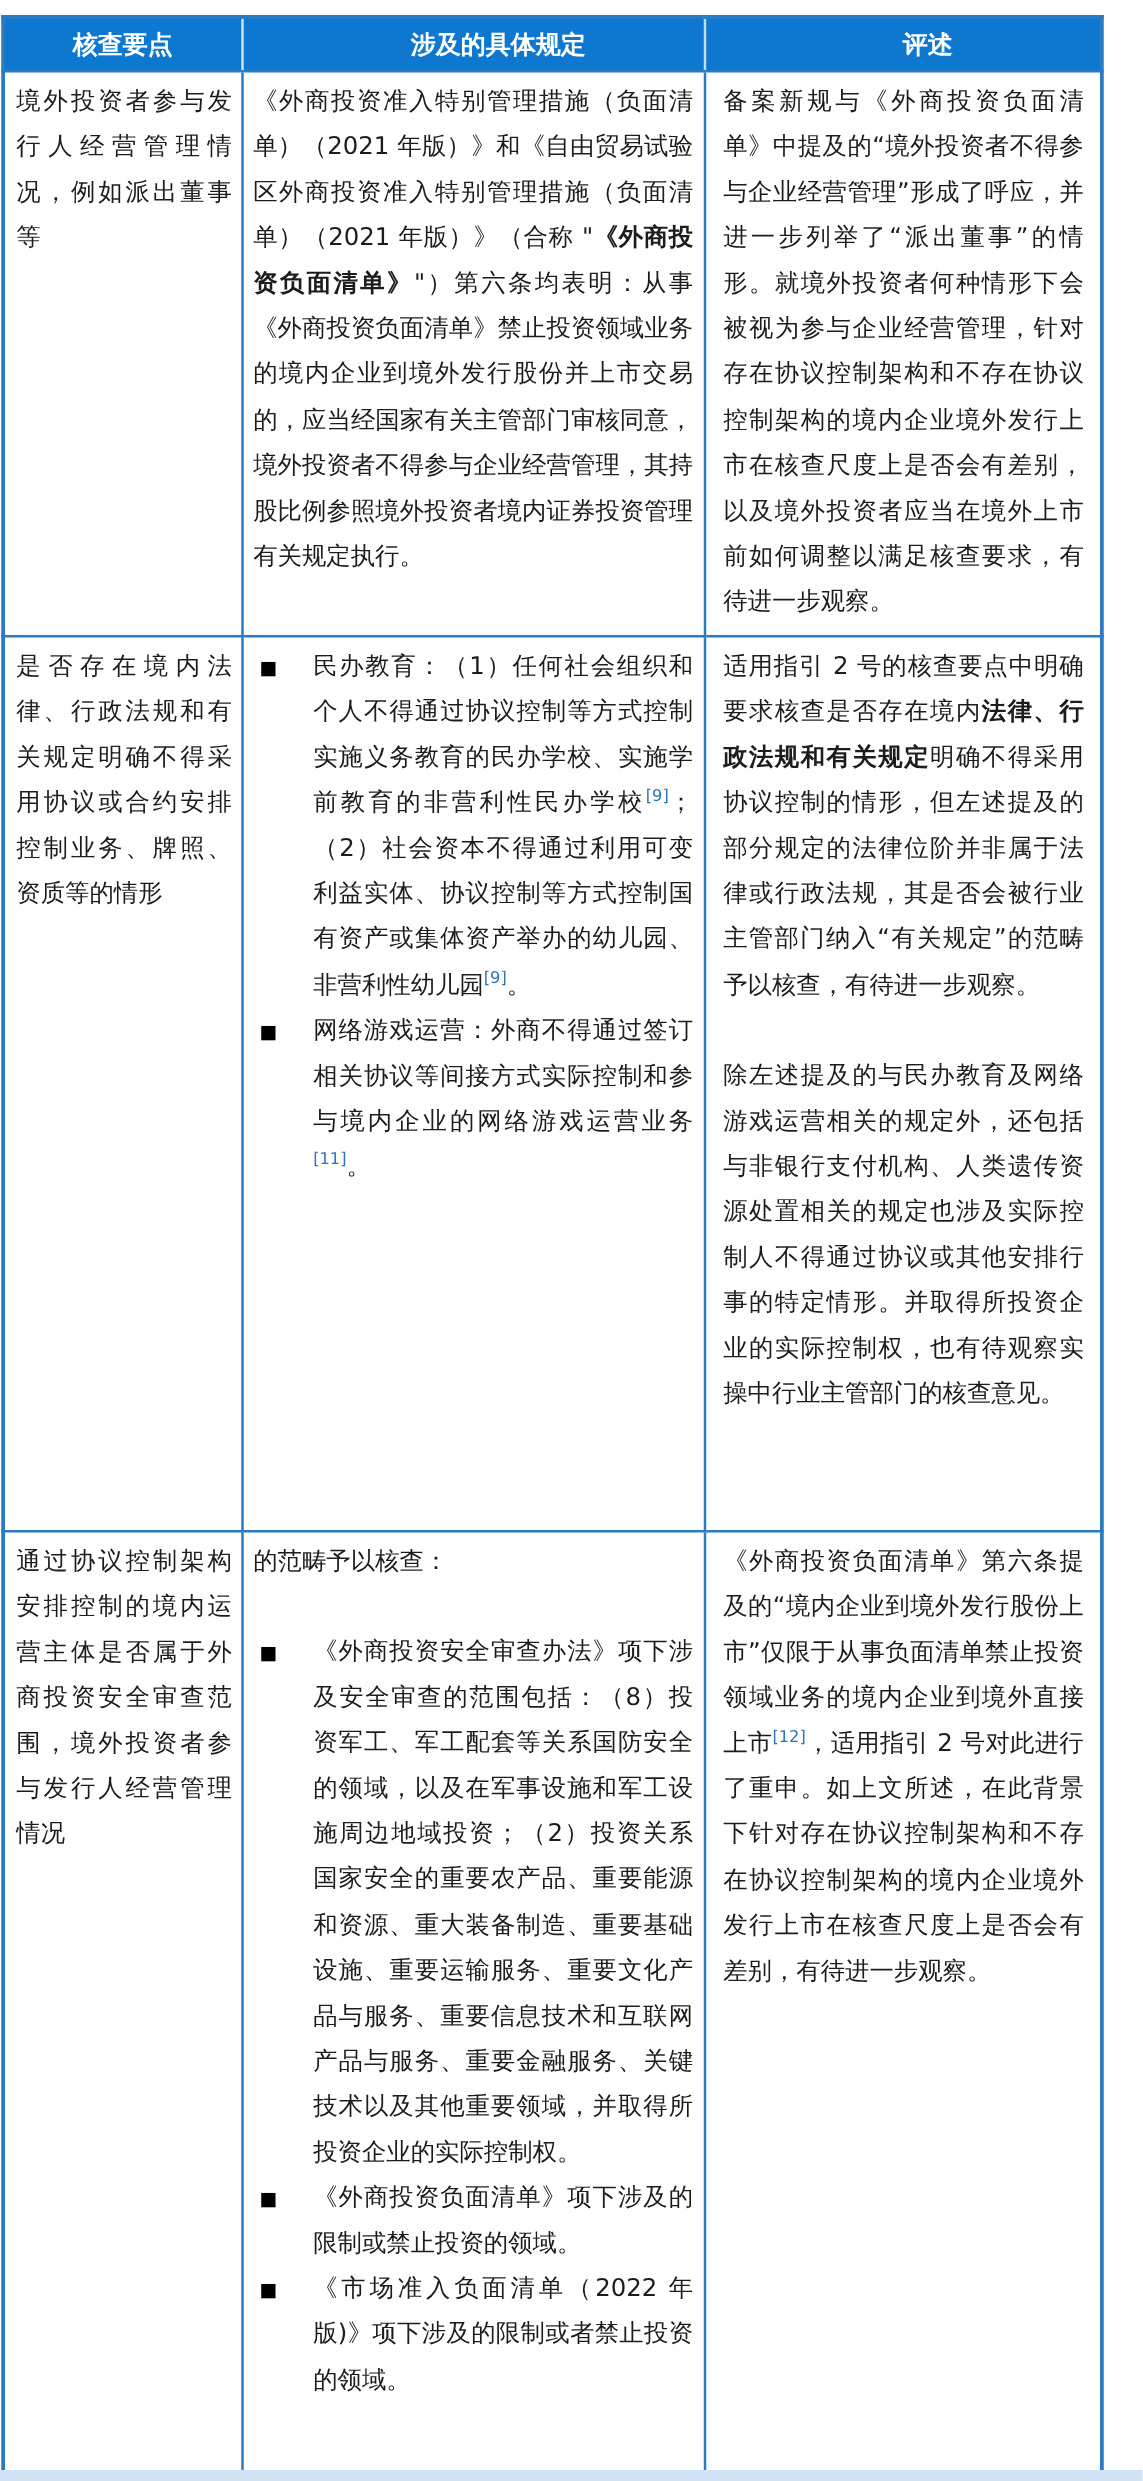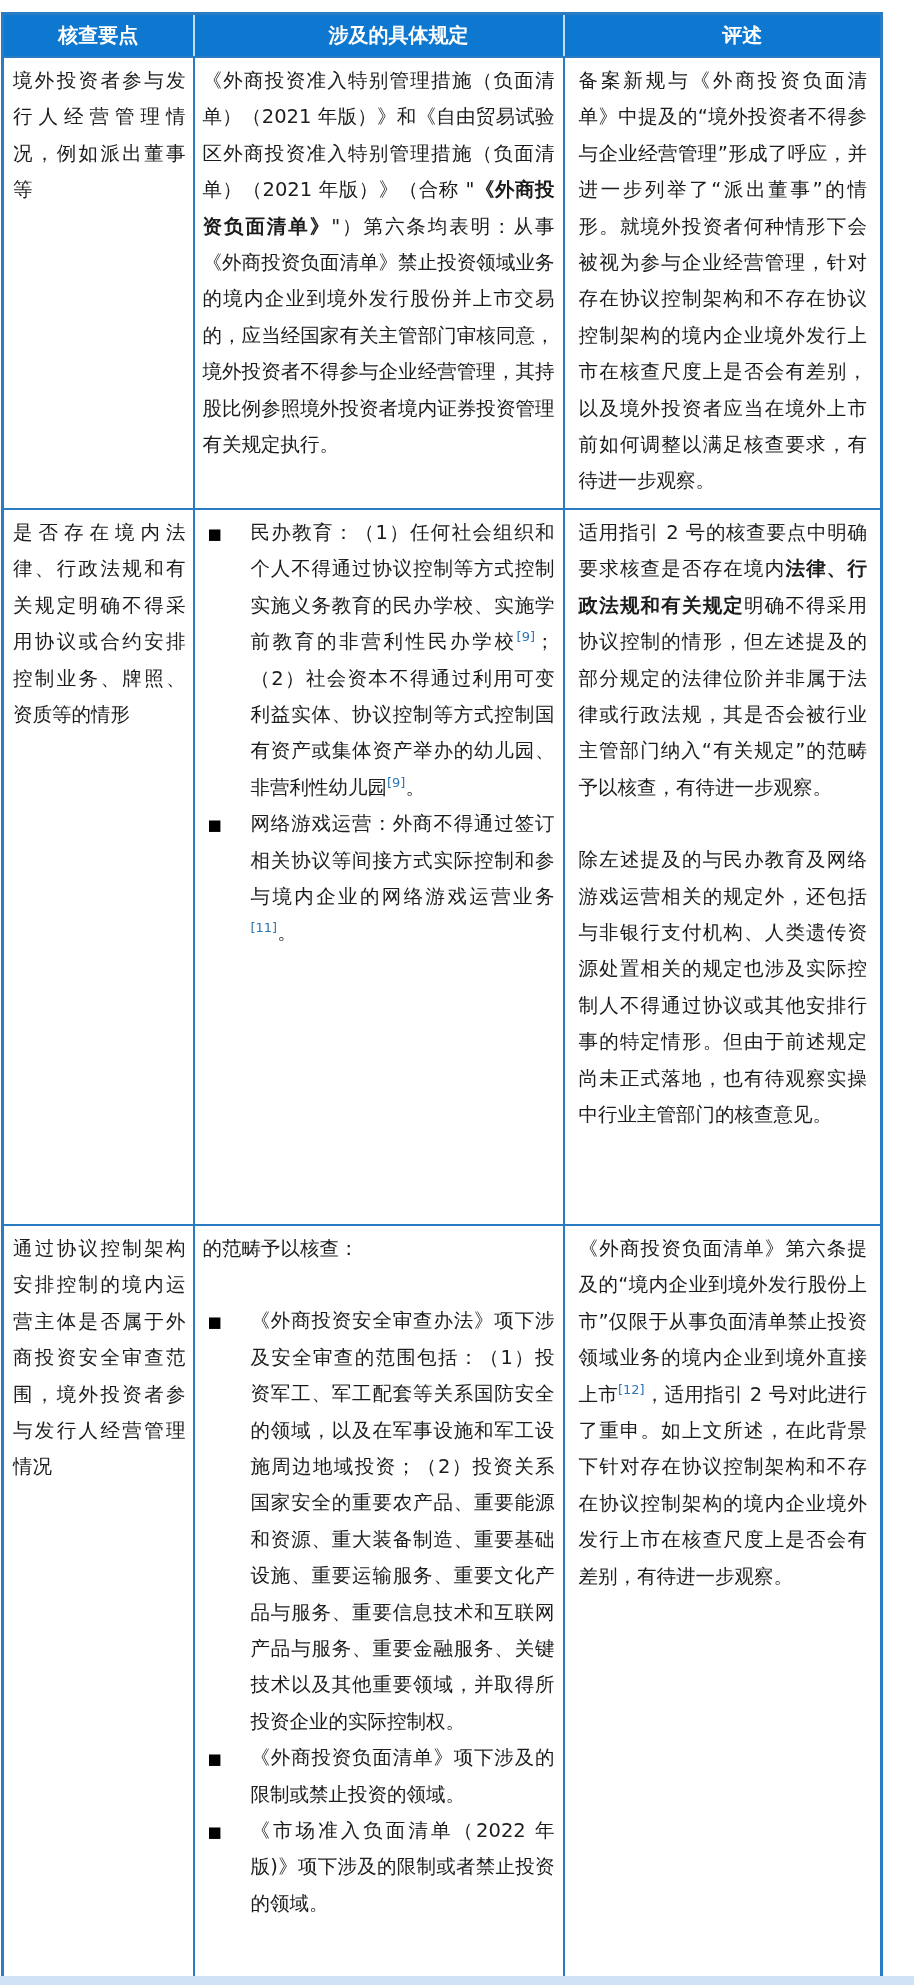--- a/index.html
+++ b/index.html
@@ -92,33 +92,33 @@
               <span class="bullet-text"><span>民办教育：（1）任何社会组织和个人不得通过协议控制等方式控制实施义务教育的民办学校、实施学前教育的非营利性民办学校</span><sup class="ref">[9]</sup><span>；（2）社会资本不得通过利用可变利益实体、协议控制等方式控制国有资产或集体资产举办的幼儿园、非营利性幼儿园</span><sup class="ref">[9]</sup><span>。</span></span>
             </li>
             <li>
               <span class="bullet-marker">■</span>
               <span class="bullet-text"><span>网络游戏运营：外商不得通过签订相关协议等间接方式实际控制和参与境内企业的网络游戏运营业务</span><sup class="ref">[11]</sup><span>。</span></span>
             </li>
           </ul>
         </td>
         <td class="c-com">
           <p class="para"><span>适用指引 2 号的核查要点中明确要求核查是否存在境内</span><span class="b">法律、行政法规和有关规定</span><span>明确不得采用协议控制的情形，但左述提及的部分规定的法律位阶并非属于法律或行政法规，其是否会被行业主管部门纳入“有关规定”的范畴予以核查，有待进一步观察。</span></p>
-          <p class="para"><span>除左述提及的与民办教育及网络游戏运营相关的规定外，还包括与非银行支付机构、人类遗传资源处置相关的规定也涉及实际控制人不得通过协议或其他安排行事的特定情形。但由于前述规定尚未正式落地，也有待观察实操中行业主管部门的核查意见。</span></p>
+          <p class="para"><span>除左述提及的与民办教育及网络游戏运营相关的规定外，还包括与非银行支付机构、人类遗传资源处置相关的规定也涉及实际控制人不得通过协议或其他安排行事的特定情形。并取得所投资企业的实际控制权，也有待观察实操中行业主管部门的核查意见。</span></p>
         </td>
       </tr>
       <tr class="r3">
         <td class="c-point">
           <div class="cell-text">通过协议控制架构安排控制的境内运营主体是否属于外商投资安全审查范围，境外投资者参与发行人经营管理情况</div>
         </td>
         <td class="c-regs">
           <p class="intro"><span>的范畴予以核查：</span></p>
           <ul class="bullets">
             <li>
               <span class="bullet-marker">■</span>
-              <span class="bullet-text"><span>《外商投资安全审查办法》项下涉及安全审查的范围包括：（1）投资军工、军工配套等关系国防安全的领域，以及在军事设施和军工设施周边地域投资；（2）投资关系国家安全的重要农产品、重要能源和资源、重大装备制造、重要基础设施、重要运输服务、重要文化产品与服务、重要信息技术和互联网产品与服务、重要金融服务、关键技术以及其他重要领域，并取得所投资企业的实际控制权。</span></span>
+              <span class="bullet-text"><span>《外商投资安全审查办法》项下涉及安全审查的范围包括：（8）投资军工、军工配套等关系国防安全的领域，以及在军事设施和军工设施周边地域投资；（2）投资关系国家安全的重要农产品、重要能源和资源、重大装备制造、重要基础设施、重要运输服务、重要文化产品与服务、重要信息技术和互联网产品与服务、重要金融服务、关键技术以及其他重要领域，并取得所投资企业的实际控制权。</span></span>
             </li>
             <li>
               <span class="bullet-marker">■</span>
               <span class="bullet-text"><span>《外商投资负面清单》项下涉及的限制或禁止投资的领域。</span></span>
             </li>
             <li>
               <span class="bullet-marker">■</span>
               <span class="bullet-text"><span>《市场准入负面清单（2022 年版)》项下涉及的限制或者禁止投资的领域。</span></span>
             </li>
           </ul>

